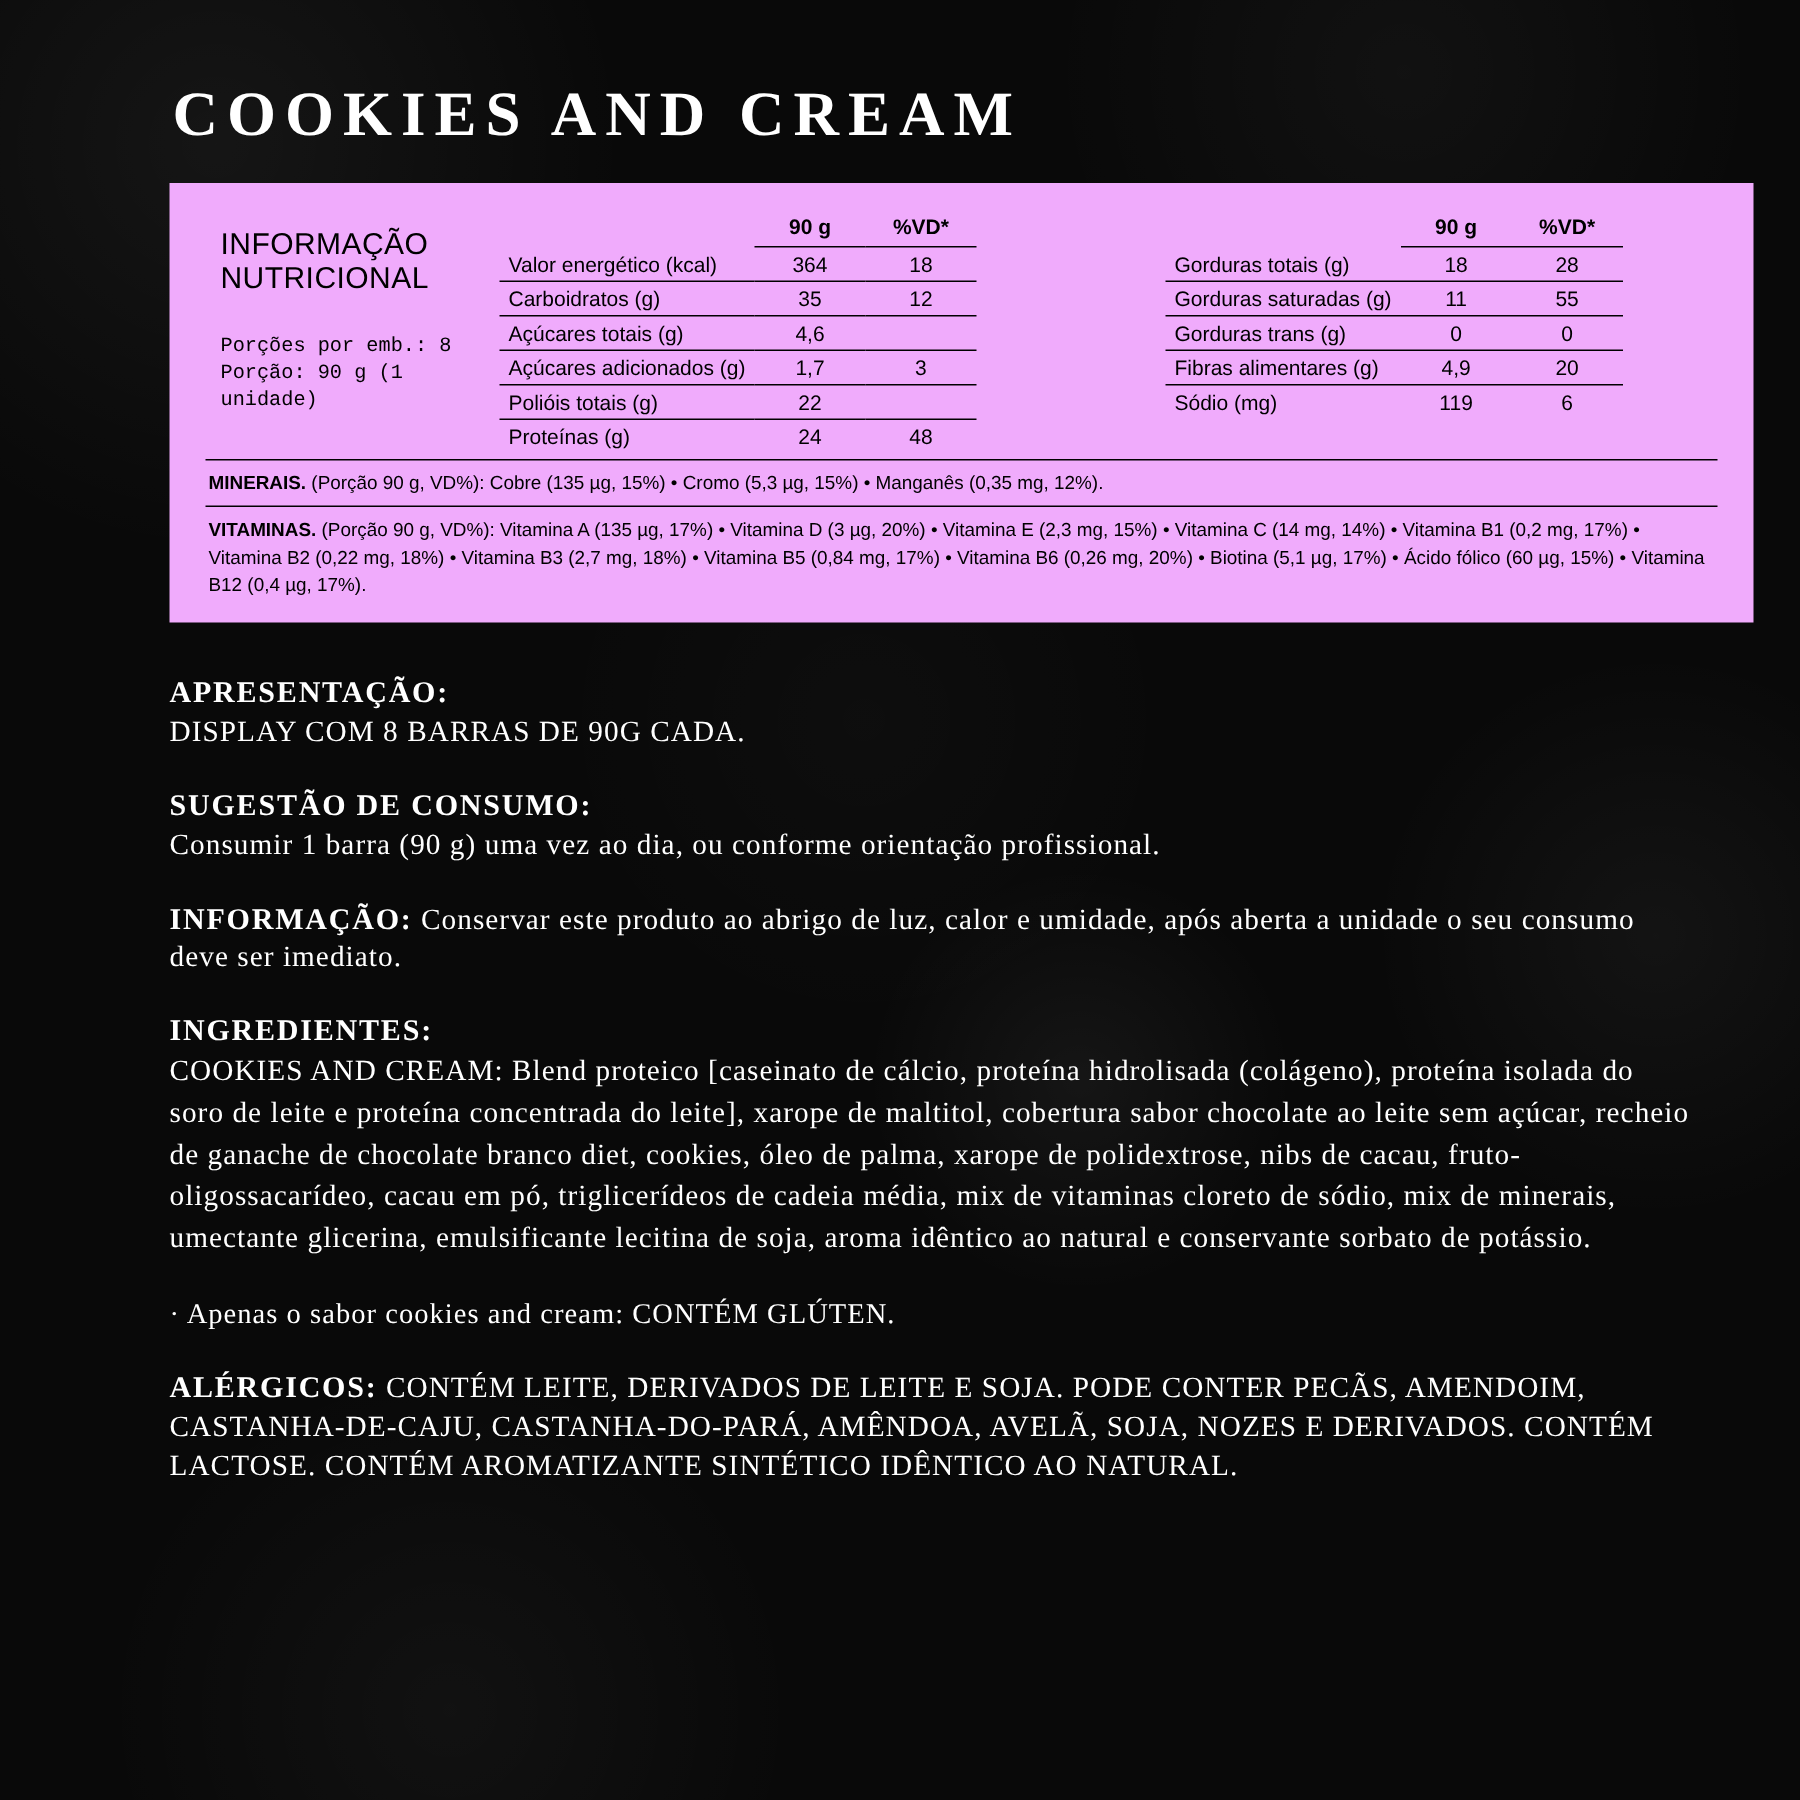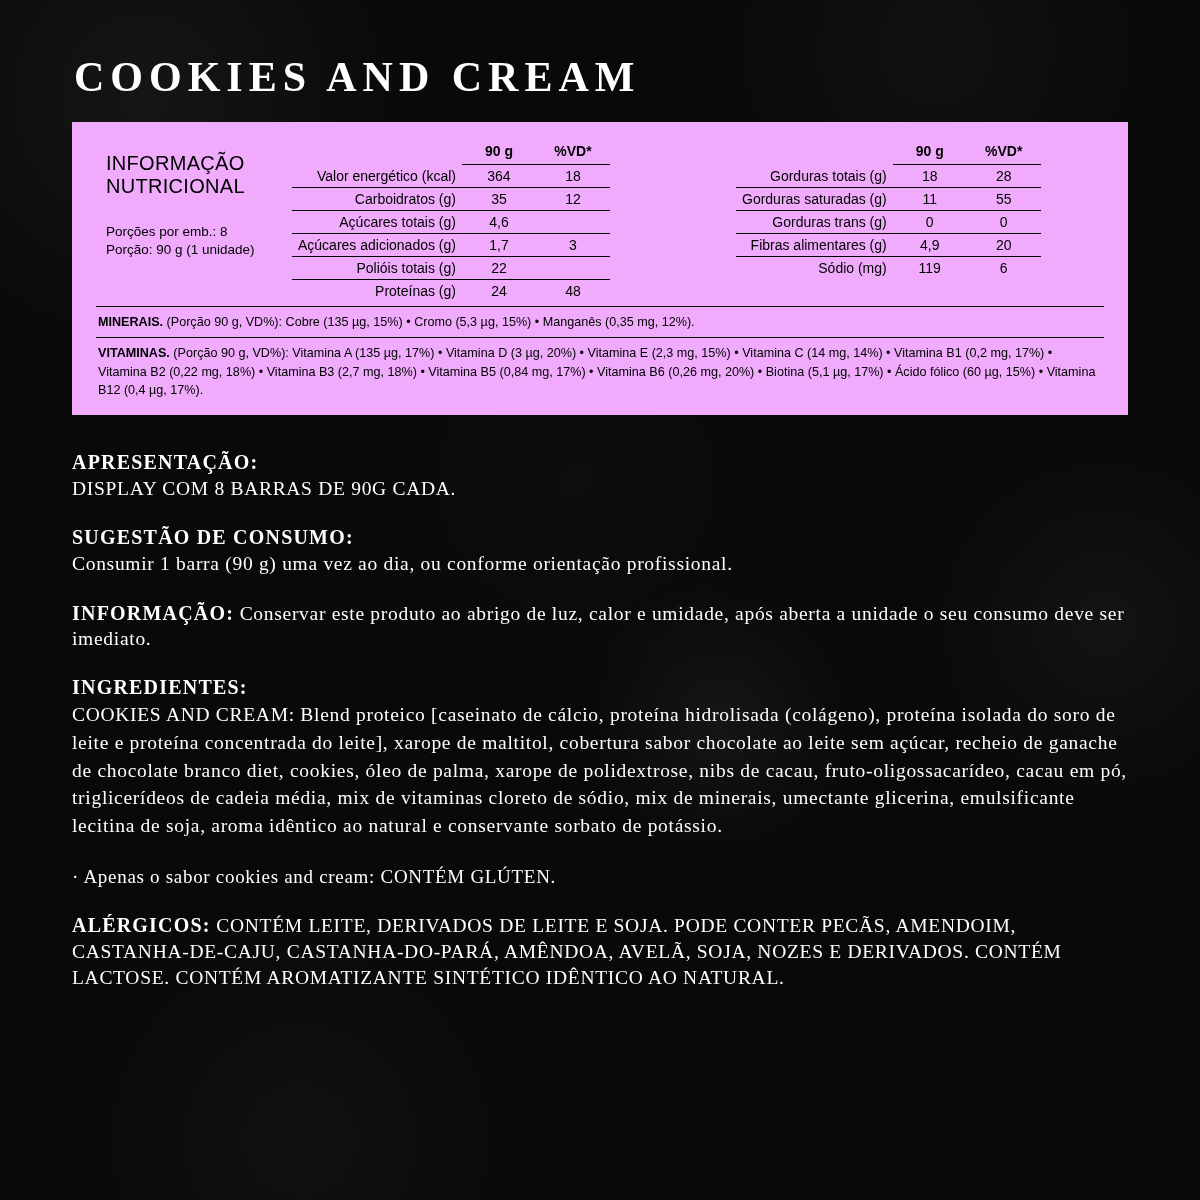--- a/index.html
+++ b/index.html
@@ -27,21 +27,21 @@
       radial-gradient(circle at 25% 95%, rgba(255,255,255,0.035), rgba(255,255,255,0) 16%),
       radial-gradient(circle at 48% 40%, rgba(255,255,255,0.02), rgba(255,255,255,0) 22%),
       #090909;
     pointer-events: none;
   }
   .page {
     position: relative;
     width: 1200px;
     height: 1200px;
     box-sizing: border-box;
-    padding: 44px 72px 0 72px;
+    padding: 44px 72px 0 113px;
   }
 
   .product-title {
     font-family: "Liberation Serif", serif;
     font-size: 42px;
     font-weight: bold;
     letter-spacing: 6px;
     color: #ffffff;
     margin: 10px 0 22px 2px;
     line-height: 1.1;
@@ -70,20 +70,21 @@
     font-size: 20px;
     font-weight: normal;
     line-height: 1.12;
     margin: 6px 0 0 0;
     letter-spacing: .3px;
   }
   .nutri-left .portions {
     font-size: 13.5px;
     line-height: 1.35;
     margin-top: 26px;
+    font-family: Liberation Mono, monospace;
   }
 
   table.nutri {
     border-collapse: collapse;
     font-size: 14px;
   }
   table.nutri td, table.nutri th {
     padding: 3px 6px;
     vertical-align: middle;
   }
@@ -93,21 +94,21 @@
   .tbl-col.right { width: 390px; margin-left: 14px; }
 
   table.nutri .hdr td {
     font-weight: bold;
     text-align: center;
     border-bottom: 1.5px solid #000;
     padding-bottom: 5px;
   }
   table.nutri .hdr td.lbl { border-bottom: none; }
   table.nutri td.lbl {
-    text-align: right;
+    text-align: left;
     white-space: nowrap;
     margin-top: 47px;
   }
   table.nutri td.val, table.nutri td.vd {
     text-align: center;
     width: 62px;
   }
   table.nutri tbody tr td {
     border-bottom: 1px solid #000;
   }

